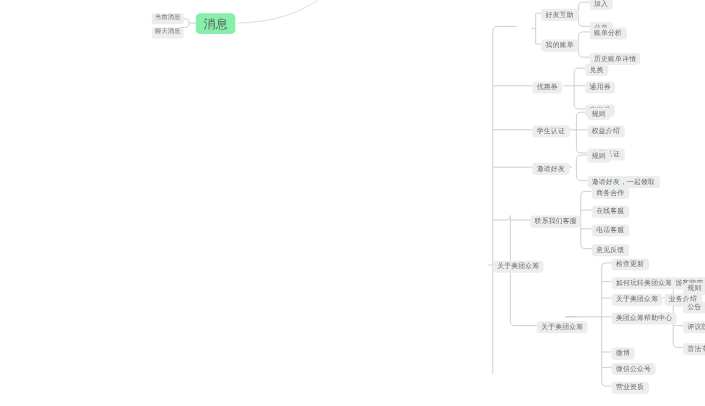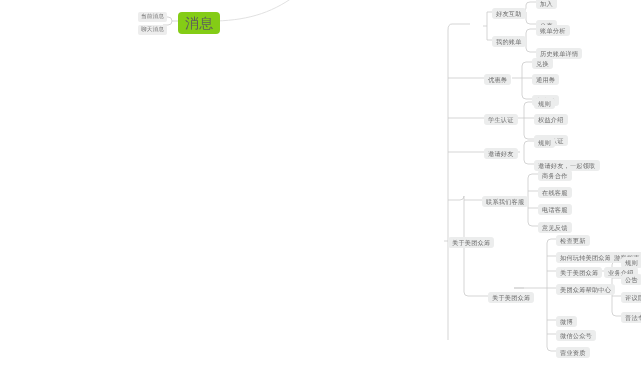--- a/index.html
+++ b/index.html
@@ -20,24 +20,24 @@
     white-space:nowrap;
     letter-spacing:.2px;
   }
   .node.chip{
     background:#eceded;
     border-radius:3px;
     padding:2.5px 4px;
     color:#6a6a6a;
   }
   .node.chip-lg{
-    background:#84cc16;
+    background:#86efac;
     border-radius:4px;
     padding:4px 7px;
-    font-size:14px;
+    font-size:11px;
     color:#5d5d5d;
   }
   .node.chip-sm{
     background:#ededed;
     border-radius:2px;
     padding:2px 3px;
     font-size:5.6px;
     color:#6f6f6f;
   }
 </style>

